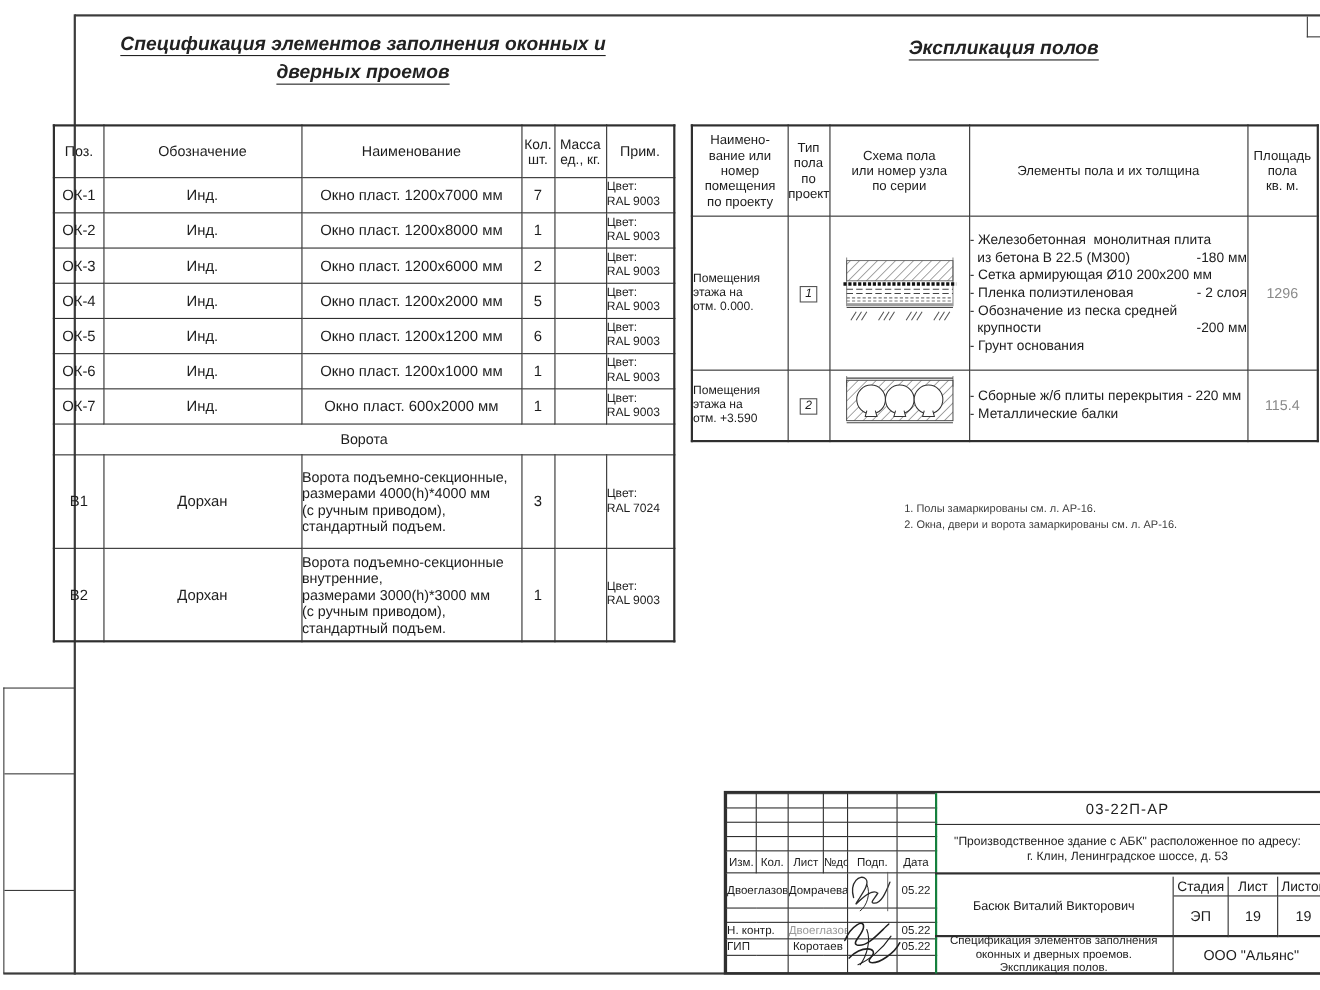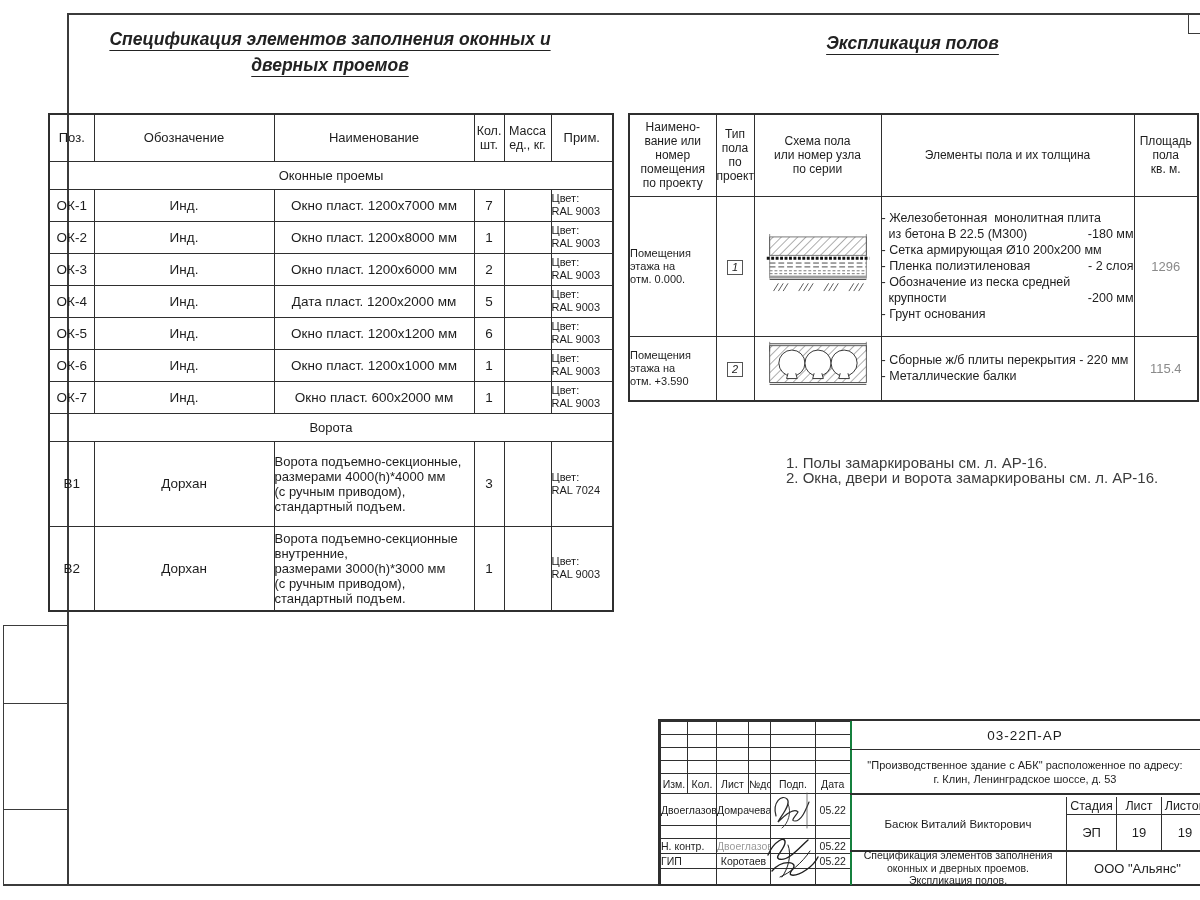--- a/index.html
+++ b/index.html
@@ -25,21 +25,21 @@
   .section-row{font-size:13px;}
   
   .fl-hdr{font-size:12px;line-height:14px;}
   .fl-room{font-size:11px;line-height:13px;text-align:left;padding-left:5px;white-space:pre-line;}
   .fl-elems{padding:4px 3px 4px 6px;vertical-align:middle;}
   .el-line{display:flex;justify-content:space-between;font-size:12.5px;line-height:16px;white-space:pre;}
   .fl-area{font-size:13px;color:#8a8a8a;text-align:center;}
   .type-box{display:inline-block;border:1px solid #555;font-style:italic;font-size:11px;
             line-height:13px;padding:0 4px;background:#fff;}
   
-  .notes{position:absolute;font-size:15px;line-height:15px;color:#3c3c3c;}
+  .notes{position:absolute;font-size:10px;line-height:15px;color:#3c3c3c;margin-left:36px;}
   
   #tblock{position:absolute;left:658px;top:719px;width:544px;height:167px;
           border:2px solid #2f2f2f;box-sizing:border-box;}
   #tblock .box{position:absolute;box-sizing:border-box;border-color:#2f2f2f;}
   table.rev{border-collapse:collapse;table-layout:fixed;position:absolute;left:0;top:0;
             border-right:2px solid #15803d;}
   table.rev td{border:1px solid #2f2f2f;padding:0;font-size:10.5px;vertical-align:middle;overflow:hidden;}
   .rev-hdr{font-size:11.5px;font-weight:400;}
   .rev-hdr-sm{font-size:9px;}
   .rev-role{text-align:left;padding-left:3px;font-size:10px;}
@@ -92,23 +92,20 @@
         <tr style="height:47px">
       <td class="ctr hdr">Поз.</td>
       <td class="ctr hdr">Обозначение</td>
       <td class="ctr hdr">Наименование</td>
       <td class="ctr hdr-sm preline">Кол.
 шт.</td>
       <td class="ctr hdr-sm preline">Масса
 ед., кг.</td>
       <td class="ctr hdr">Прим.</td>
     </tr>
-    <tr style="height:28px">
-          <td colspan="6" class="ctr section-row">Оконные проемы</td>
-        </tr>
 
     <tr style="height:32px">
       <td class="ctr cell-main">ОК-1</td>
       <td class="ctr cell-main">Инд.</td>
       <td class="ctr cell-main">Окно пласт. 1200х7000 мм</td>
       <td class="ctr cell-main">7</td>
       <td></td>
       <td class="cell-note">Цвет:
 RAL 9003</td>
     </tr>
@@ -126,21 +123,21 @@
       <td class="ctr cell-main">Инд.</td>
       <td class="ctr cell-main">Окно пласт. 1200х6000 мм</td>
       <td class="ctr cell-main">2</td>
       <td></td>
       <td class="cell-note">Цвет:
 RAL 9003</td>
     </tr>
     <tr style="height:32px">
       <td class="ctr cell-main">ОК-4</td>
       <td class="ctr cell-main">Инд.</td>
-      <td class="ctr cell-main">Дата пласт. 1200х2000 мм</td>
+      <td class="ctr cell-main">Окно пласт. 1200х2000 мм</td>
       <td class="ctr cell-main">5</td>
       <td></td>
       <td class="cell-note">Цвет:
 RAL 9003</td>
     </tr>
     <tr style="height:32px">
       <td class="ctr cell-main">ОК-5</td>
       <td class="ctr cell-main">Инд.</td>
       <td class="ctr cell-main">Окно пласт. 1200х1200 мм</td>
       <td class="ctr cell-main">6</td>

